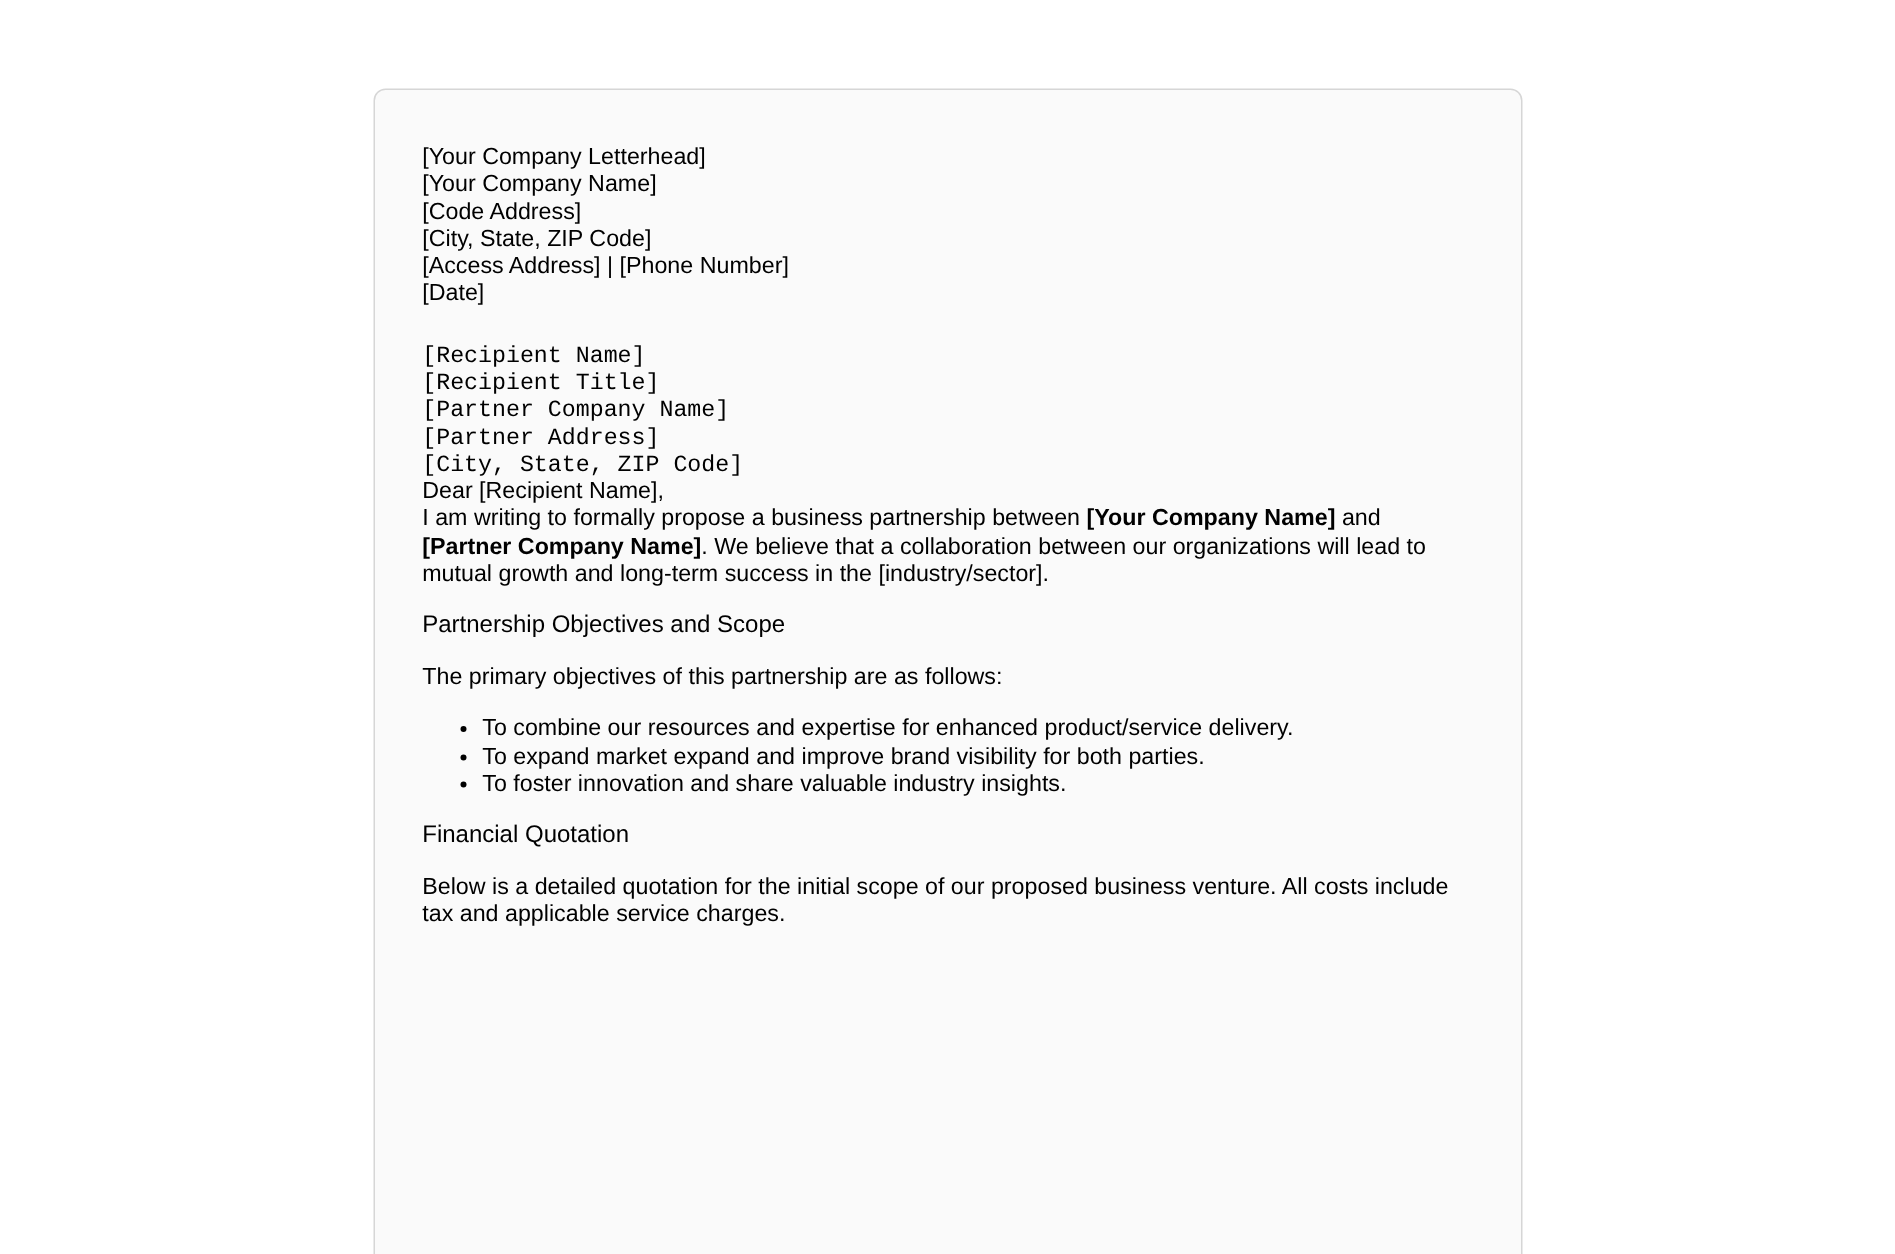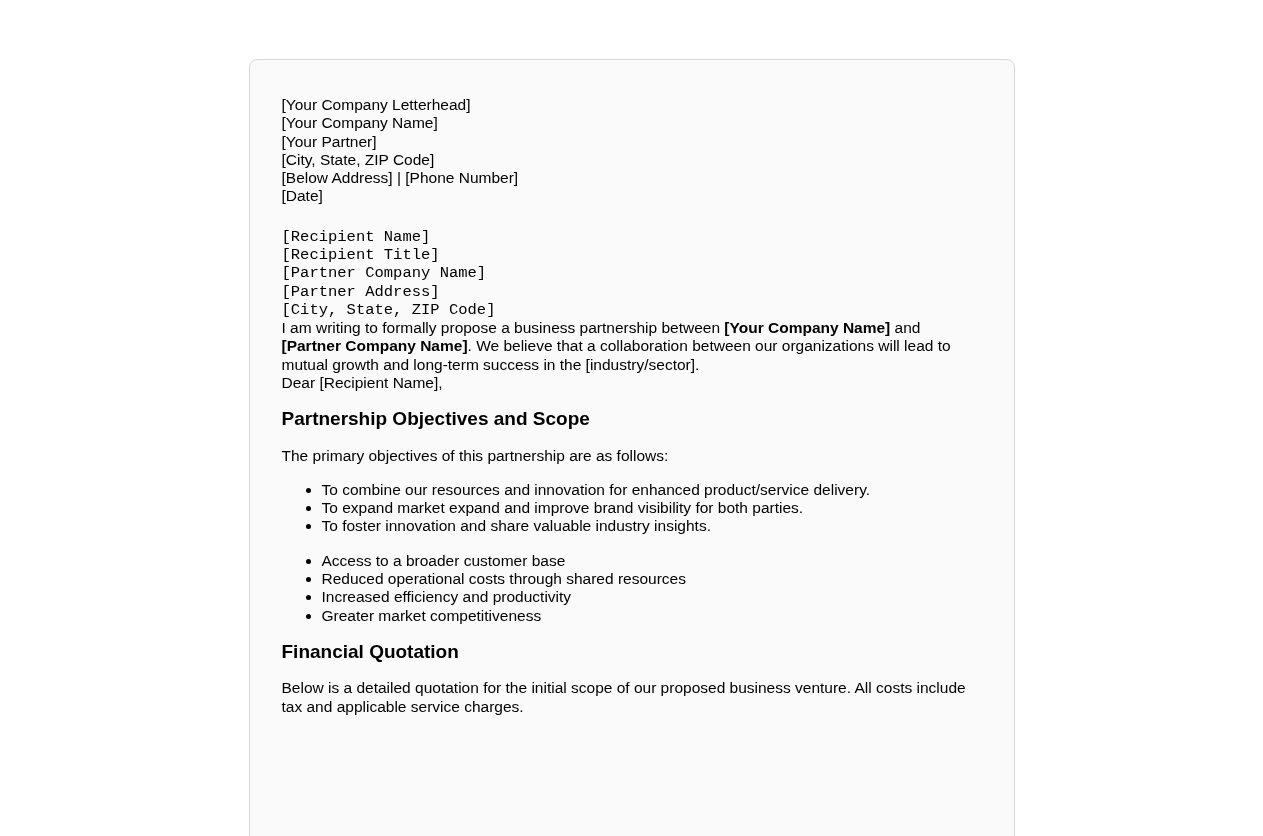--- a/index.html
+++ b/index.html
@@ -26,74 +26,68 @@
   }
   .para {
     margin: 0 0;
   }
   .recipient-gap {
     margin-top: 22px;
     font-family: Liberation Mono, monospace;
   }
   .heading {
     margin: 16px 0;
-    font-weight: bold;
-    font-size: 19px;
+    font-weight: normal;
+    font-size: 16px;
   }
   ul.bullets {
     margin: 16px 0;
     padding-left: 40px;
   }
   ul.bullets li {
     margin: 0;
   }
   b { font-weight: bold; }
 </style>
 </head>
 <body>
 
 <div class="letter-card">
 
   <div class="para">
     <div>[Your Company Letterhead]</div>
     <div>[Your Company Name]</div>
-    <div>[Your Partner]</div>
+    <div>[Code Address]</div>
     <div>[City, State, ZIP Code]</div>
-    <div>[Below Address] | [Phone Number]</div>
+    <div>[Access Address] | [Phone Number]</div>
     <div>[Date]</div>
   </div>
 
   <div class="para recipient-gap">
     <div>[Recipient Name]</div>
     <div>[Recipient Title]</div>
     <div>[Partner Company Name]</div>
     <div>[Partner Address]</div>
     <div>[City, State, ZIP Code]</div>
   </div>
 
+  <div class="para">Dear [Recipient Name],</div>
+
   <div class="para"><span>I am writing to formally propose a business partnership between </span><b>[Your Company Name]</b><span> and </span><b>[Partner Company Name]</b><span>. We believe that a collaboration between our organizations will lead to mutual growth and long-term success in the [industry/sector].</span></div>
-
-  <div class="para">Dear [Recipient Name],</div>
 
   <div class="heading">Partnership Objectives and Scope</div>
 
   <div class="para">The primary objectives of this partnership are as follows:</div>
 
   <ul class="bullets">
-    <li>To combine our resources and innovation for enhanced product/service delivery.</li>
+    <li>To combine our resources and expertise for enhanced product/service delivery.</li>
     <li>To expand market expand and improve brand visibility for both parties.</li>
     <li>To foster innovation and share valuable industry insights.</li>
   </ul>
 
 
 
-  <ul class="bullets">
-    <li>Access to a broader customer base</li>
-    <li>Reduced operational costs through shared resources</li>
-    <li>Increased efficiency and productivity</li>
-    <li>Greater market competitiveness</li>
-  </ul>
 
   <div class="heading">Financial Quotation</div>
 
   <div class="para">Below is a detailed quotation for the initial scope of our proposed business venture. All costs include tax and applicable service charges.</div>
 
 </div>
 
 </body></html>

